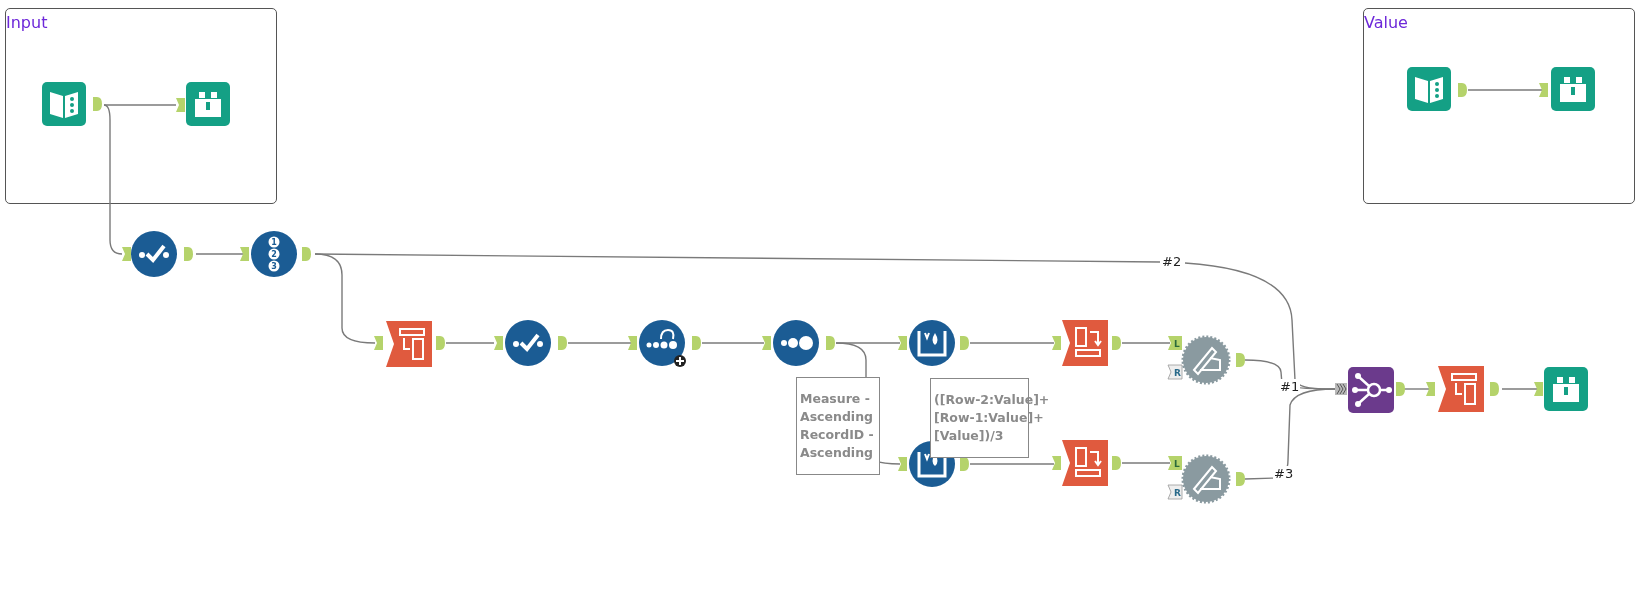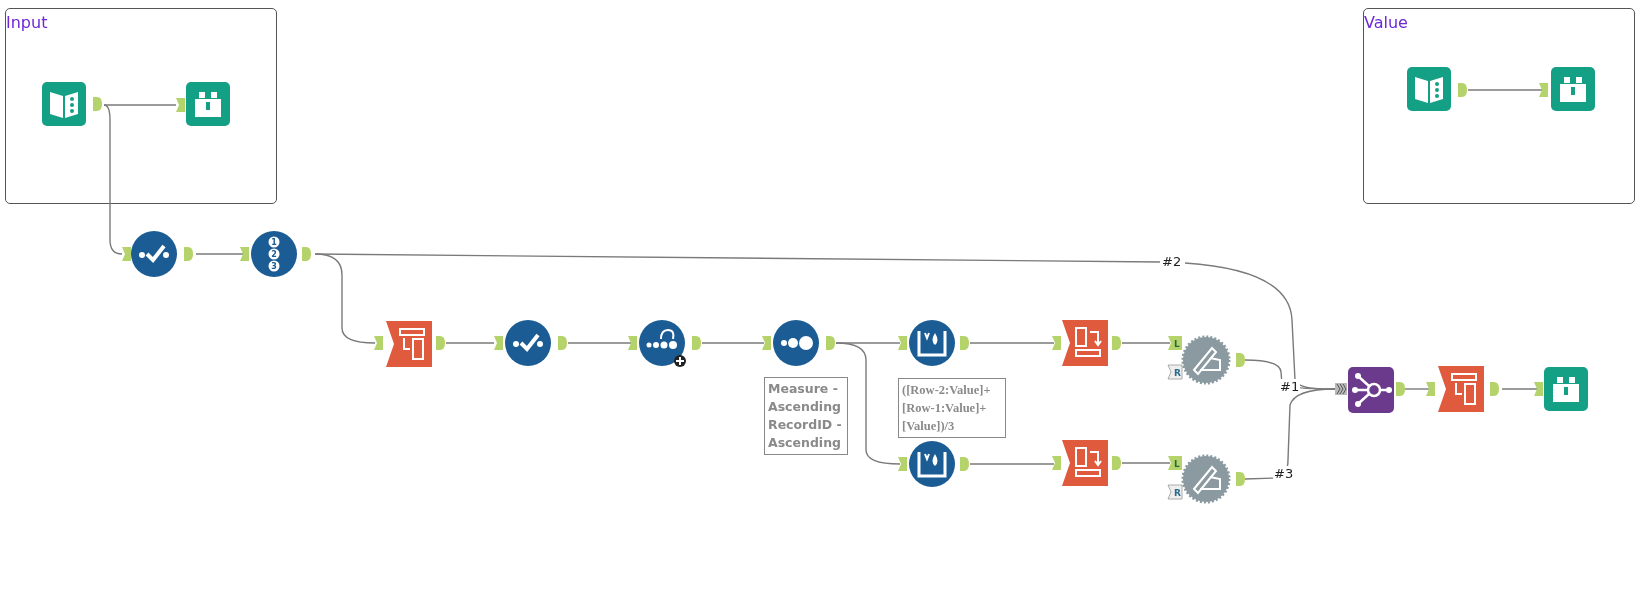--- a/index.html
+++ b/index.html
@@ -1,20 +1,20 @@
 <!DOCTYPE html>
 <html><head>
 <meta charset="utf-8">
 <style>
   html, body { margin:0; padding:0; background:#ffffff; }
   body { width:1640px; height:605px; position:relative; overflow:hidden; font-family:"Liberation Sans", sans-serif; }
   #canvas { position:absolute; left:0; top:0; width:1640px; height:605px; }
   .container-box { position:absolute; border:1px solid #555; border-radius:5px; background:#fff; box-sizing:border-box; }
   .container-title { position:absolute; top:4px; left:0; right:0; text-align:left; font-size:16px; color:#6d28d9; font-family:"DejaVu Sans", sans-serif; }
-  .annot { position:absolute; border:1px solid #888; background:#fff; font-family:"DejaVu Sans", sans-serif; font-weight:bold; font-size:12.5px; color:#8a8a8a; line-height:18px; padding:2px 3px; box-sizing:border-box; white-space:pre; }
+  .annot { position:absolute; border:1px solid #888; background:#fff; font-family:"DejaVu Sans", sans-serif; font-weight:bold; font-size:12.5px; color:#8a8a8a; line-height:18px; padding:12px 3px; box-sizing:border-box; white-space:pre;margin-left:32px; }
   .clabel { position:absolute; font-family:"DejaVu Sans", sans-serif; font-size:13px; color:#222; background:#fff; padding:0 1px; }
 </style>
 </head>
 <body>
 
 <div id="canvas">
 
   <div class="container-box" style="left:5px;top:8px;width:272px;height:196px;">
     <div class="container-title">Input</div>
   </div>
@@ -241,20 +241,20 @@
       <rect x="0" y="0" width="44" height="44" rx="5" fill="#14a085"></rect>
       <path d="M13,10 h6 v6 h-6z M25,10 h6 v6 h-6z M9,17 h13 v18 h-13z M22,17 h13 v18 h-13z" fill="#fff"></path>
       <rect x="20" y="20" width="4" height="8" fill="#14a085"></rect>
     </g>
   </svg>
 
   <div class="annot" style="left:764px;top:377px;width:84px;">Measure -
 Ascending
 RecordID -
 Ascending</div>
-  <div class="annot" style="left:898px;top:378px;width:108px;font-family:Liberation Serif, serif;">([Row-2:Value]+
+  <div class="annot" style="left:898px;top:378px;width:99px;">([Row-2:Value]+
 [Row-1:Value]+
 [Value])/3</div>
 
   <div class="clabel" style="left:1161px;top:254px;">#2</div>
   <div class="clabel" style="left:1279px;top:379px;">#1</div>
   <div class="clabel" style="left:1273px;top:466px;">#3</div>
 </div>
 
 </body></html>

